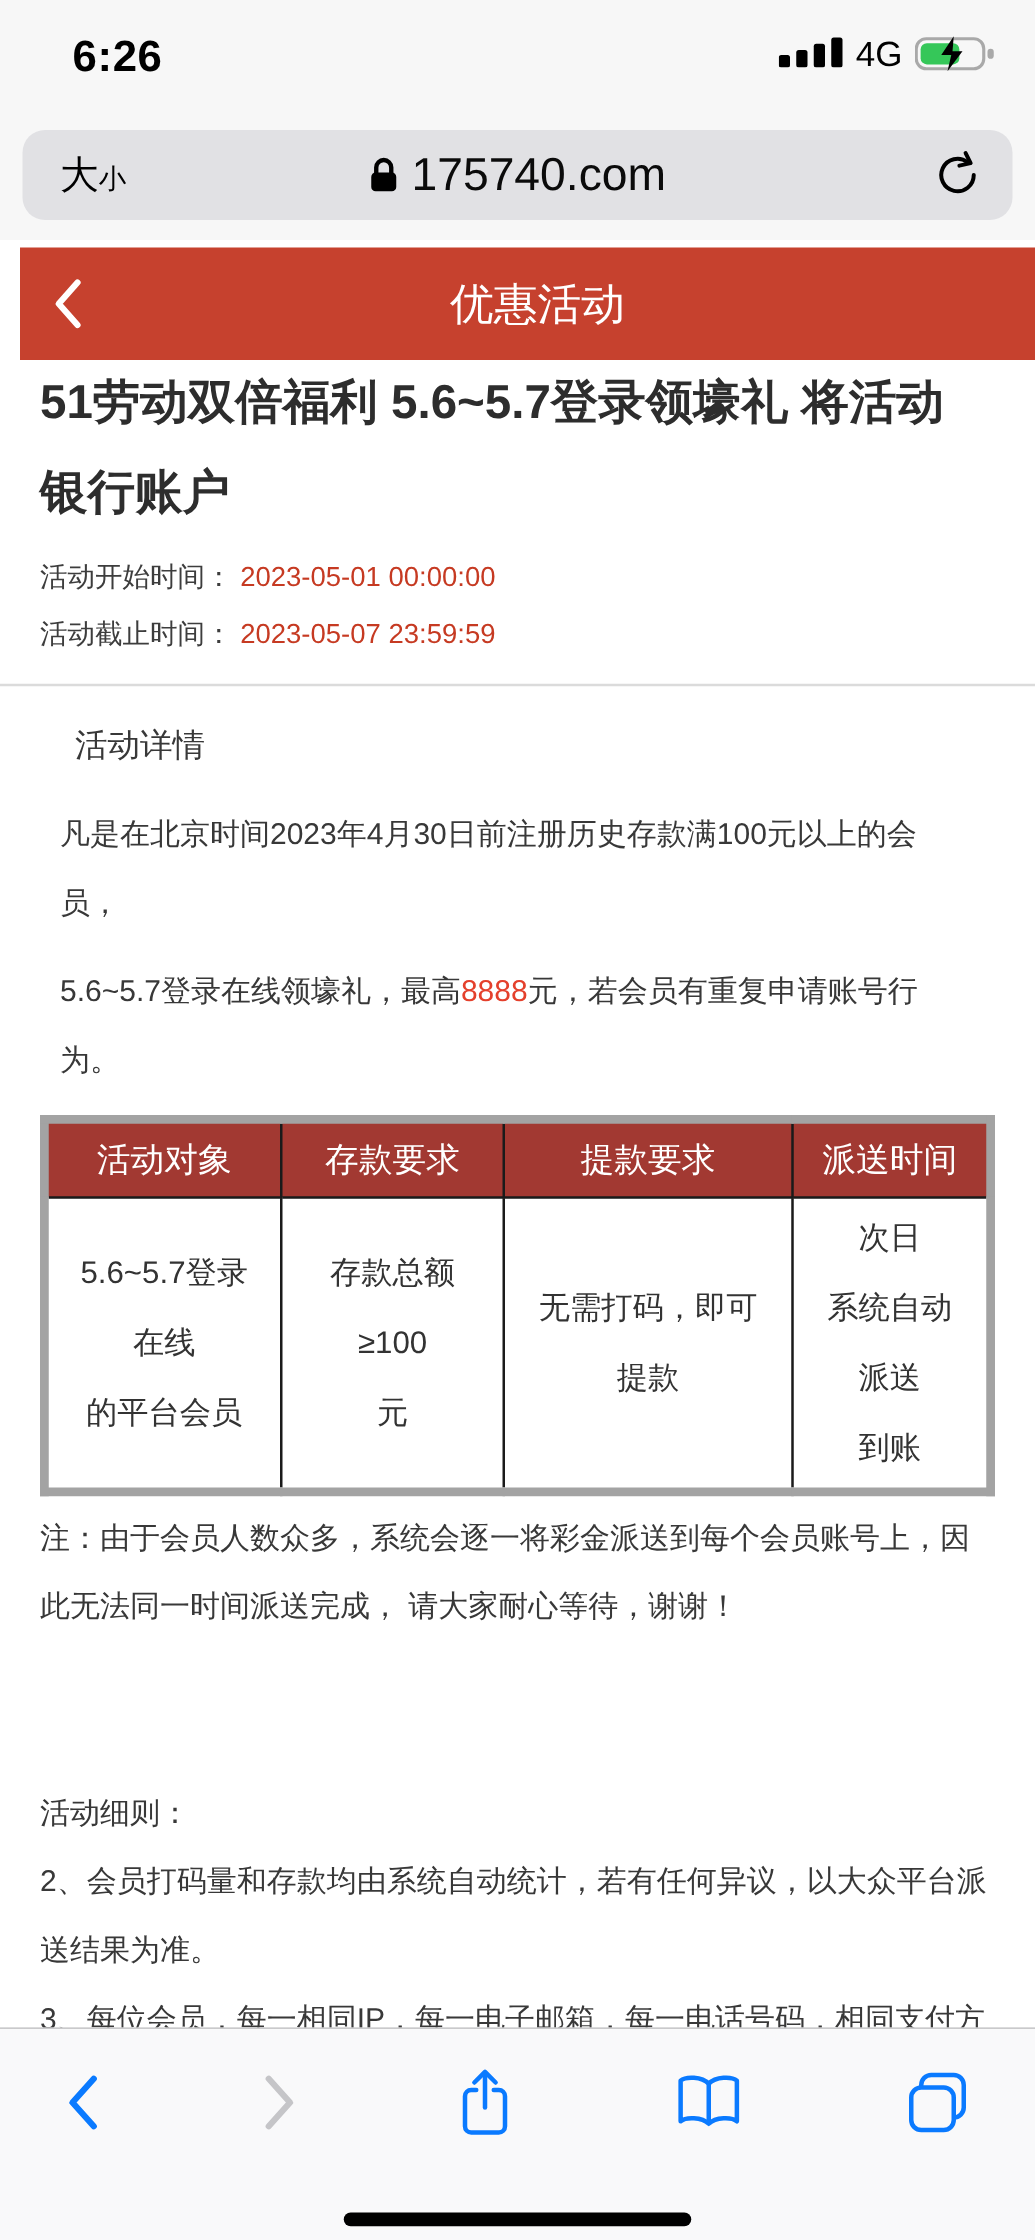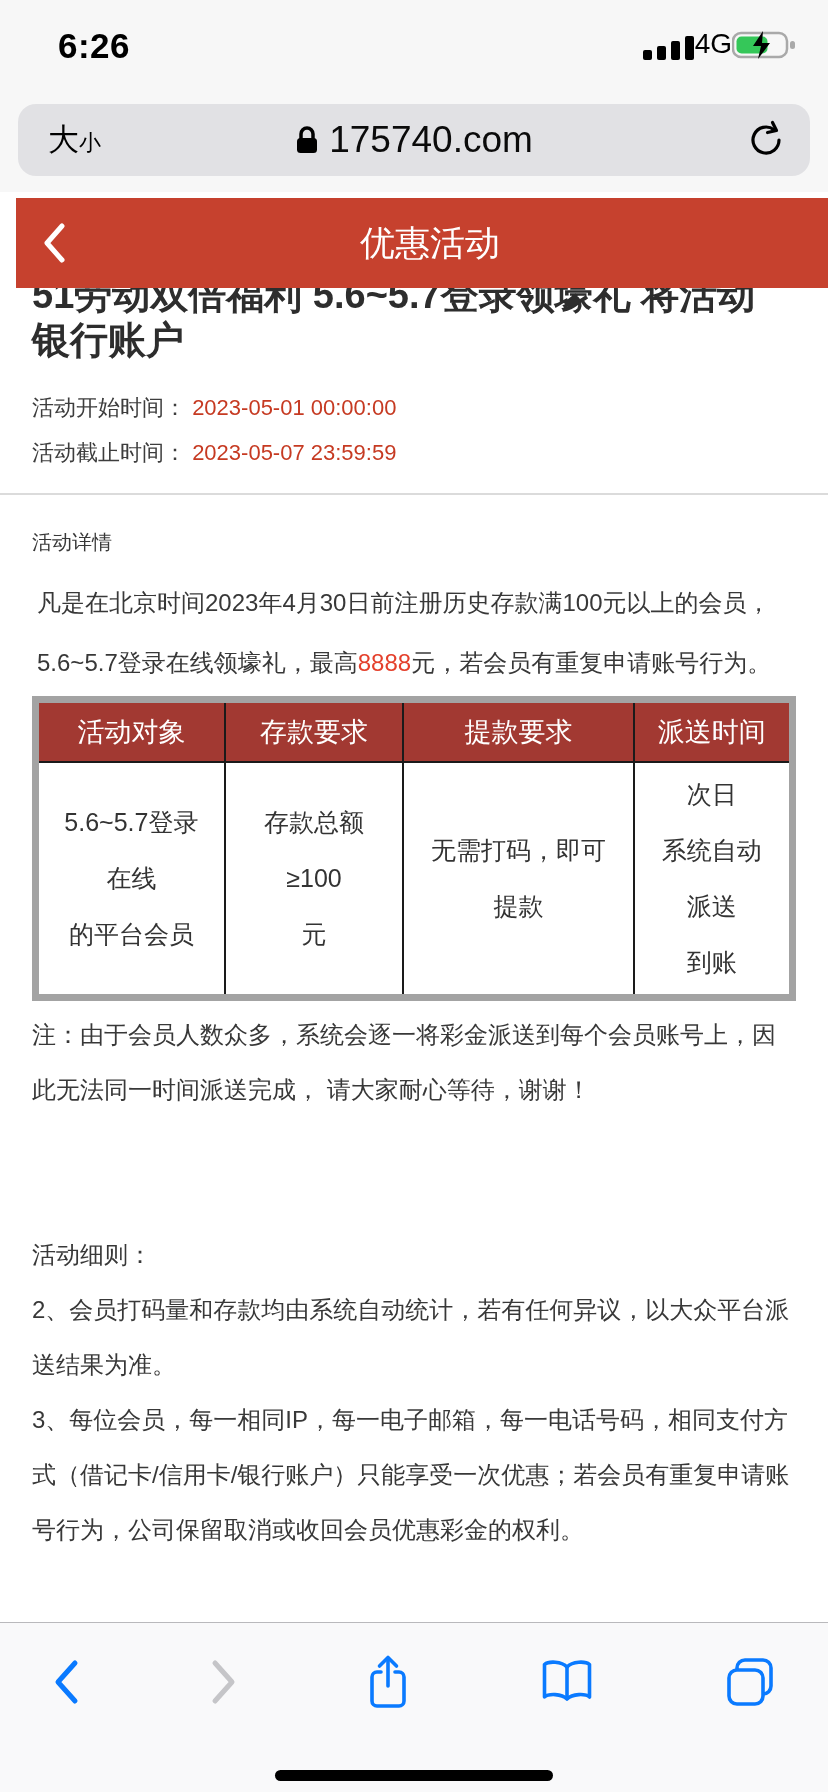--- a/index.html
+++ b/index.html
@@ -8,51 +8,51 @@
   }
   *{margin:0;padding:0;box-sizing:border-box;}
   html,body{background:#fff;}
   body{font-family:"Liberation Sans","DejaVu Sans",sans-serif;}
   .screen{position:relative;width:828px;height:1792px;background:#fff;overflow:hidden;}
 
   
   .chrome{position:absolute;top:0;left:0;width:828px;height:192px;background:var(--chrome_bg);}
   .status-bar{position:absolute;top:20px;left:0;width:100%;height:56px;display:flex;align-items:center;}
   .status-time{position:absolute;left:58px;top:6px;font-size:35px;font-weight:700;color:#000;letter-spacing:.5px;}
-  .status-icons{position:absolute;right:30px;top:8px;display:flex;align-items:flex-end;}
+  .status-icons{position:absolute;right:30px;top:8px;display:flex;align-items:flex-start;gap:10px;}
   .net-label{font-size:28px;color:#000;}
 
   .url-row{position:absolute;top:104px;left:18px;right:18px;height:72px;}
   .url-pill{width:100%;height:100%;background:#E1E1E4;border-radius:18px;display:flex;align-items:center;position:relative;}
   .reader-btn{position:absolute;left:30px;color:#000;display:flex;align-items:baseline;}
   .reader-big{font-size:31px;}
   .reader-small{font-size:22px;}
   .domain-wrap{margin:0 auto;display:flex;align-items:center;gap:10px;}
   .domain-text{font-size:37px;color:#0b0b0b;}
   .refresh-btn{position:absolute;right:26px;top:50%;transform:translateY(-50%);line-height:0;}
 
   
   .promo-header{position:absolute;top:198px;left:16px;width:828px;height:90px;background:var(--header_red);z-index:2;display:flex;align-items:center;justify-content:center;}
   .promo-title{color:#fff;font-size:35px;font-weight:400;}
   .back-btn{position:absolute;left:26px;top:50%;transform:translateY(-50%);line-height:0;}
 
   
   .content{position:absolute;top:288px;left:0;width:828px;padding:0 32px;color:#373737;}
   .activity-title{margin-top:-15px;font-size:38px;line-height:45px;font-weight:700;color:#2d2d2d;}
-  .activity-title span{display:block;}
+  .activity-title span{display:block;margin-top:27px;}
 
   .dates{margin-top:22px;font-size:22px;line-height:45px;}
   .date-label{color:#3d3d3d;}
   .date-value{color:var(--date_red);}
 
   .divider{margin:18px -32px 0 -32px;border:none;border-top:2px solid #DBDBDB;}
 
   .flow{line-height:55px;font-size:24px;color:#383838;}
-  .details-heading{margin-top:20px;font-size:20px;}
-  .intro p{margin:5px;}
+  .details-heading{margin-top:20px;font-size:26px;margin-left:28px;}
+  .intro p{margin:16px;}
   .amount{color:var(--amount_red);}
 
   table.promo{width:100%;margin-top:6px;border-collapse:collapse;table-layout:fixed;
     border:7px solid #a3a3a3;font-size:25px;line-height:56px;}
   table.promo th{background:var(--table_header_red);color:#fff;font-weight:400;font-size:27px;height:62px;
     border:2px solid #1a1a1a;text-align:center;}
   table.promo td{height:236px;border:2px solid #1a1a1a;text-align:center;vertical-align:middle;color:#333;padding:0 18px;}
   td .cline{display:block;}
 
   .note{margin-top:6px;}

